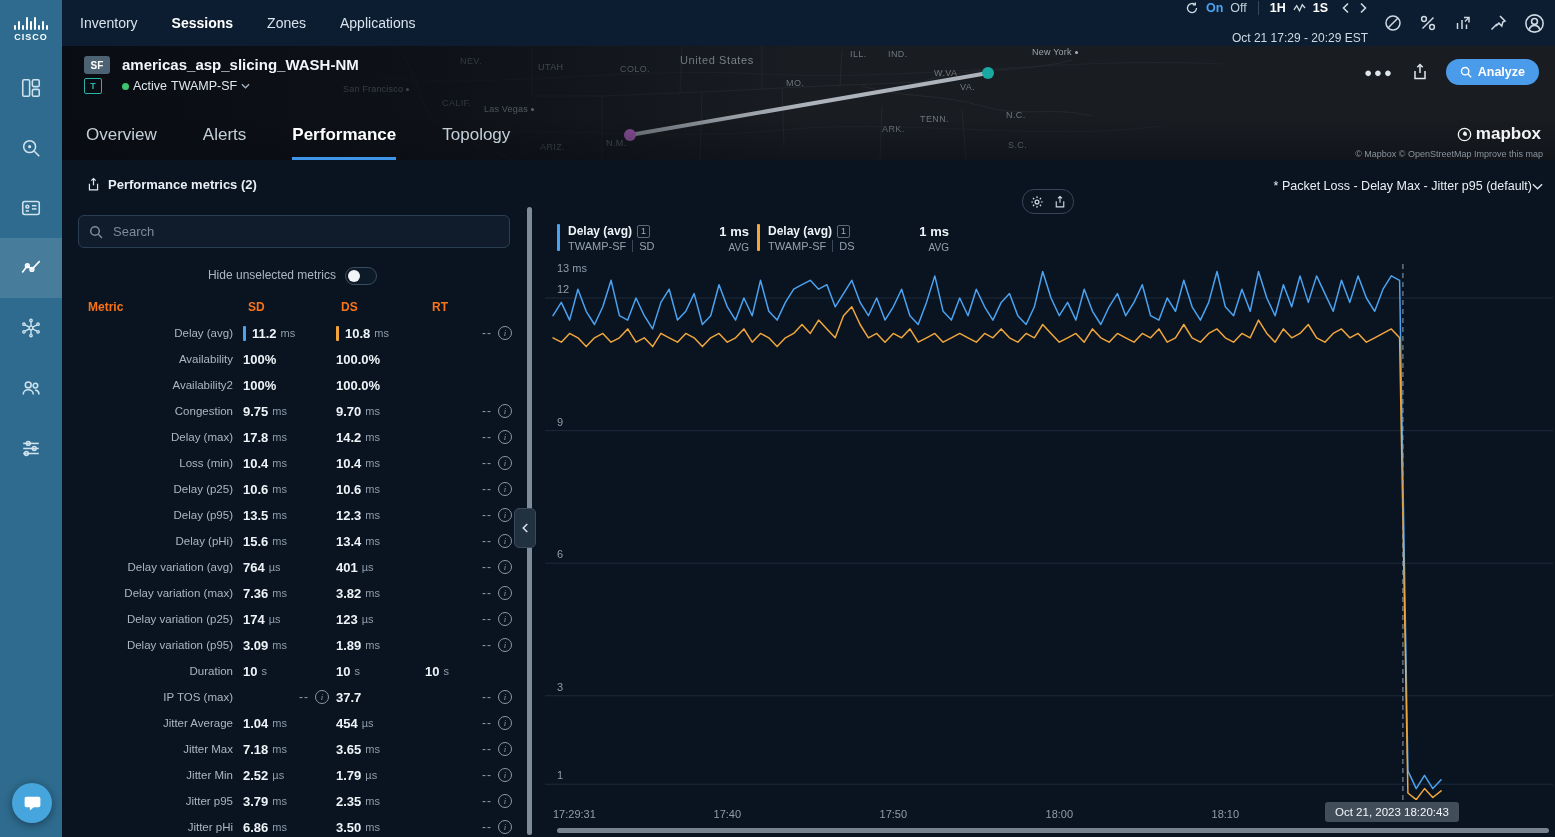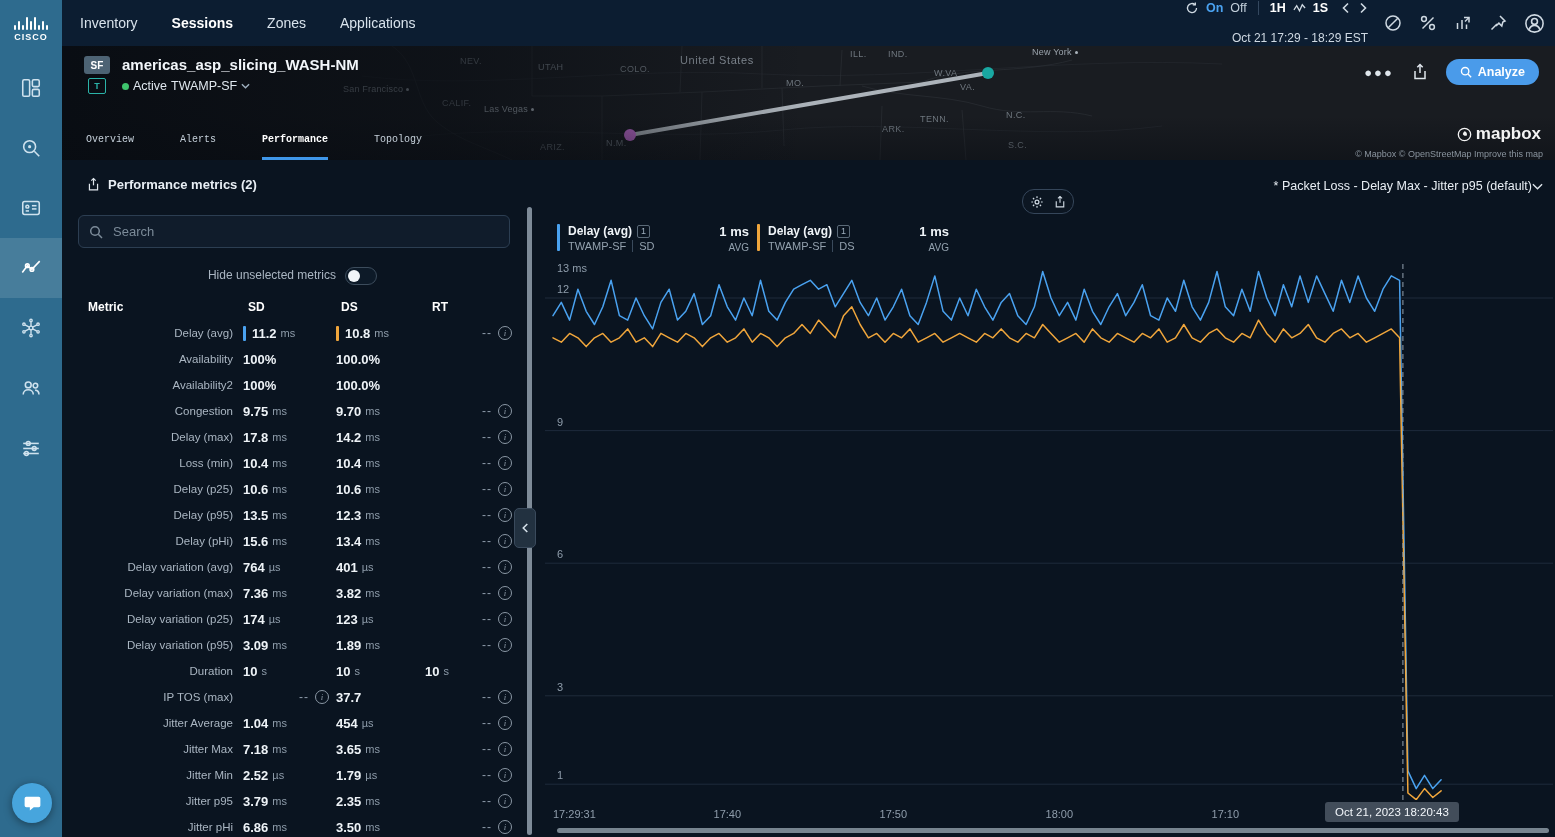--- a/index.html
+++ b/index.html
@@ -35,49 +35,49 @@
   #maphead{position:absolute;left:62px;top:46px;width:1493px;height:114px;background:#191c21;z-index:20;overflow:hidden;}
   #map-decor{position:absolute;left:0;top:0;}
   #map-labels{position:absolute;left:0;top:0;width:100%;height:100%;}
   .mlabel{position:absolute;font-size:9px;color:#6f777f;letter-spacing:.4px;white-space:nowrap;}
   .mlabel.mbig{font-size:11px;color:#8a929b;letter-spacing:.6px;}
   .mlabel.mcity{color:#9aa3ac;letter-spacing:.2px;}
   .mlabel.mcity::after{content:"";display:inline-block;width:3px;height:3px;border-radius:50%;background:#aab3bb;margin-left:3px;vertical-align:middle;}
   #map-shade{position:absolute;inset:0;background:linear-gradient(90deg,rgba(8,12,18,.94) 0%,rgba(8,12,18,.62) 26%,rgba(8,12,18,0) 50%),
              linear-gradient(0deg,rgba(8,12,18,.45) 0%,rgba(8,12,18,0) 38%);}
   #session-head{position:absolute;left:22px;top:10px;display:flex;gap:12px;}
-  .badge-col{display:flex;flex-direction:column;align-items:center;gap:4px;}
+  .badge-col{display:flex;flex-direction:column;align-items:flex-start;gap:4px;}
   .badge-sf{width:26px;height:18px;background:#4d6374;color:#fff;font-size:10px;font-weight:700;border-radius:3px;display:flex;align-items:center;justify-content:center;}
   .badge-t{width:16px;height:14px;border:1px solid #2bb3a8;color:#2bb3a8;font-size:9px;font-weight:700;border-radius:2px;display:flex;align-items:center;justify-content:center;}
   .sess-title{font-size:15px;font-weight:600;color:#f2f6fa;}
   .sess-status{display:flex;align-items:center;gap:4px;margin-top:6px;font-size:12.5px;color:#dfe7ee;cursor:pointer;}
   .green-dot{width:7px;height:7px;border-radius:50%;background:#3ec46d;}
   #tabs{position:absolute;left:24px;bottom:0;display:flex;gap:46px;}
-  .tab{font-size:10px;color:#c4cfd9;padding-bottom:12px;cursor:pointer;border-bottom:3px solid transparent;font-family:Liberation Mono, monospace;}
+  .tab{font-size:17px;color:#c4cfd9;padding-bottom:12px;cursor:pointer;border-bottom:3px solid transparent;}
   .tab.active{color:#ffffff;font-weight:700;border-bottom-color:#3f96e8;}
   #head-actions{position:absolute;right:16px;top:13px;display:flex;align-items:center;gap:18px;}
   .more-dots{color:#dfe6ec;font-size:13px;letter-spacing:2px;cursor:pointer;}
   .btn-analyze{display:flex;align-items:center;gap:6px;background:#4a9bea;color:#fff;font-size:12.5px;font-weight:700;
       border-radius:14px;height:26px;padding:0 14px;cursor:pointer;}
   #mapbox-logo{position:absolute;right:14px;bottom:16px;display:flex;align-items:center;gap:4px;color:#fff;font-size:17px;font-weight:700;opacity:.95;}
   #map-attrib{position:absolute;right:12px;bottom:1px;font-size:9px;color:#8a949e;}
   
   #content{position:absolute;left:62px;top:160px;width:1493px;height:677px;background:#0a1420;z-index:10;}
   #panel-title{position:absolute;left:25px;top:17px;display:flex;align-items:center;gap:8px;color:#e8eef4;}
   #panel-title .t{font-size:13px;font-weight:700;}
   #preset{position:absolute;right:12px;top:19px;display:flex;align-items:center;font-size:12.5px;color:#e8eef4;cursor:pointer;}
   #searchbox{position:absolute;left:16px;top:55px;width:432px;height:33px;background:#101c2b;border:1px solid #2c3e52;border-radius:6px;
       display:flex;align-items:center;padding:0 10px;box-sizing:border-box;gap:8px;}
   #searchbox input{flex:1;background:transparent;border:none;outline:none;color:#dfe7ee;font-size:13px;font-family:"Liberation Sans",sans-serif;}
   #searchbox input::placeholder{color:#7c8b99;}
   #toggle-row{position:absolute;left:0;top:105px;width:449px;height:22px;}
   #toggle-label{position:absolute;right:175px;top:3px;font-size:12px;color:#aab6c2;}
   #toggle{position:absolute;right:134px;top:2px;width:30px;height:16px;border-radius:9px;background:#0d1a28;border:1px solid #3c4c5c;cursor:pointer;}
   #toggle .knob{position:absolute;left:2px;top:1.5px;width:12px;height:12px;border-radius:50%;background:#f2f5f8;}
-  #thead{position:absolute;left:10px;top:140px;width:440px;height:20px;font-size:12px;color:#ffffff;font-weight:700;}
+  #thead{position:absolute;left:10px;top:140px;width:440px;height:20px;font-size:12px;color:#f97316;font-weight:700;}
   #thead span{position:absolute;top:0;}
   .th-metric{left:16px;} .th-sd{left:176px;} .th-ds{left:269px;} .th-rt{left:360px;}
   #metric-rows{position:absolute;left:10px;top:160px;width:440px;}
   .mrow{position:relative;height:26px;cursor:pointer;}
   .rlabel{position:absolute;left:0;top:0;width:161px;height:26px;display:flex;align-items:center;justify-content:flex-end;
       font-size:11.5px;color:#aab6c2;white-space:nowrap;}
   .cell{position:absolute;top:0;height:26px;display:flex;align-items:center;}
   .c-sd{left:171px;width:86px;} .c-ds{left:264px;width:86px;} .c-rt{left:353px;width:87px;}
   .cell.dashcell{justify-content:flex-end;}
   .mk{display:inline-block;width:3px;height:15px;border-radius:1px;margin-right:6px;}
@@ -225,21 +225,21 @@
               <polyline points="1,8 4,3.5 7,9 10,2.5 13,6"></polyline>
             </svg>
           <span class="tn-bold">1S</span>
           <svg width="10" height="12" viewBox="0 0 10 12" fill="none" stroke="#cfd9e2" stroke-width="1.6" style="margin-left:6px">
               <polyline points="7,1.5 2.5,6 7,10.5"></polyline>
             </svg>
           <svg width="10" height="12" viewBox="0 0 10 12" fill="none" stroke="#cfd9e2" stroke-width="1.6">
               <polyline points="3,1.5 7.5,6 3,10.5"></polyline>
             </svg>
         </div>
-        <div class="tn-time">Oct 21 17:29 - 18:29 EST</div>
+        <div class="tn-time">Oct 21 17:29 - 20:29 EST</div>
       </div>
       <div class="tn-icons">
         <span class="icon-btn">
           <svg width="18" height="18" viewBox="0 0 18 18" fill="none" stroke="#cfd9e2" stroke-width="1.5">
               <circle cx="9" cy="9" r="7"></circle>
               <line x1="4.2" y1="13.8" x2="13.8" y2="4.2"></line>
             </svg>
         </span>
         <span class="icon-btn">
           <svg width="18" height="18" viewBox="0 0 18 18" fill="none" stroke="#cfd9e2" stroke-width="1.5">
@@ -777,16 +777,16 @@
       <div id="hscroll"></div>
     <div class="ylab" style="top: 123px;">12</div>
         <div class="ylab" style="top: 255.6px;">9</div>
         <div class="ylab" style="top: 388.2px;">6</div>
         <div class="ylab" style="top: 520.8px;">3</div>
         <div class="ylab" style="top: 609.2px;">1</div>
         <div class="xlab" style="left: 8px;">17:29:31</div>
         <div class="xlab" style="left: 182.3px; transform: translateX(-50%);">17:40</div>
         <div class="xlab" style="left: 348.3px; transform: translateX(-50%);">17:50</div>
         <div class="xlab" style="left: 514.3px; transform: translateX(-50%);">18:00</div>
-        <div class="xlab" style="left: 680.3px; transform: translateX(-50%);">17:10</div>
+        <div class="xlab" style="left: 680.3px; transform: translateX(-50%);">18:10</div>
       </div>
   </main>
 </div>
 
 </body></html>

